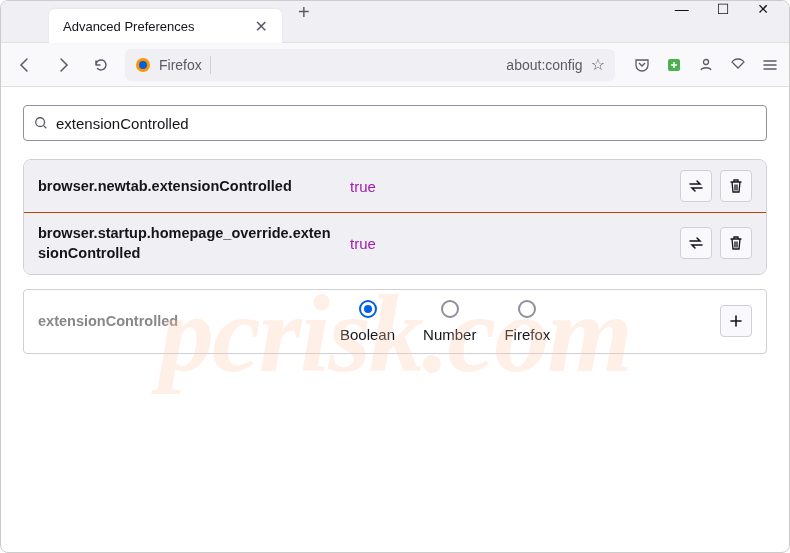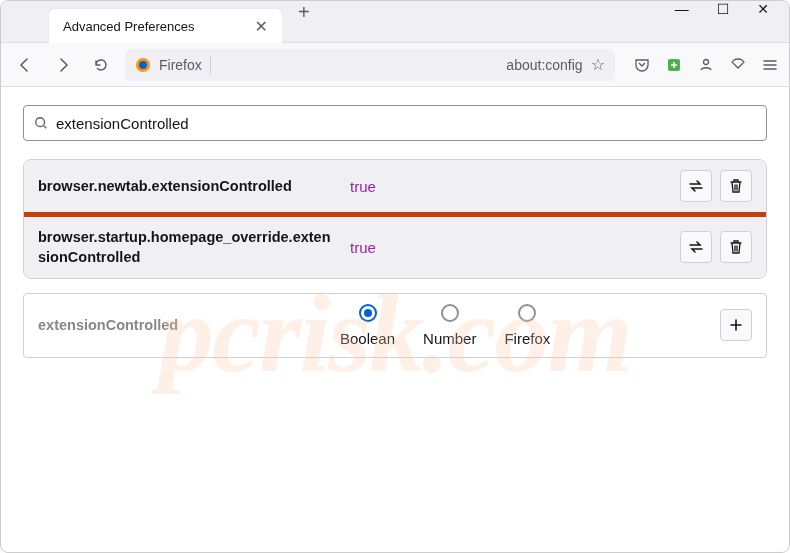--- a/index.html
+++ b/index.html
@@ -31,21 +31,21 @@
 .search-row { display: flex; align-items: center; gap: 20px; margin-bottom: 18px; }
 .search-box { flex: 1; height: 36px; border: 1px solid #8f8f9d; border-radius: 4px; display: flex; align-items: center; padding: 0 10px; gap: 8px; }
 .search-icon { color: #5b5b66; }
 .search-input { border: none; outline: none; font-size: 15px; color: #15141a; flex: 1; background: transparent; }
 .chk-row { display: flex; align-items: center; gap: 8px; }
 .checkbox { width: 16px; height: 16px; border: 1px solid #8f8f9d; border-radius: 2px; cursor: pointer; }
 .chk-label { font-size: 15px; color: #15141a; }
 
 .table { border: 1px solid #cfcfd8; border-radius: 8px; margin-bottom: 14px; overflow: hidden; }
 .row { display: flex; align-items: center; padding: 10px 14px; gap: 12px; background: #f0f0f4; }
-.row + .row { border-top: 5px solid #c2410c; }
+.row + .row { border-top: 1px solid #c2410c; }
 .pref-name { font-size: 14.5px; font-weight: 600; color: #15141a; width: 300px; word-break: break-word; line-height: 1.4; }
 .pref-val { font-size: 15px; font-weight: 400; color: #a21caf; flex: 1; }
 .row-actions { display: flex; gap: 8px; }
 .action-btn { width: 32px; height: 32px; border: 1px solid #cfcfd8; border-radius: 4px; background: #f9f9fb; display: flex; align-items: center; justify-content: center; cursor: pointer; color: #15141a; }
 
 .new-pref { border: 1px solid #cfcfd8; border-radius: 4px; display: flex; align-items: center; padding: 10px 14px; gap: 12px; }
 .np-name { font-size: 14.5px; font-weight: 600; color: #888; width: 290px; }
 .radios { display: flex; gap: 28px; align-items: center; flex: 1; }
 .radio-group { display: flex; align-items: center; gap: 8px; cursor: pointer; flex-direction: column; }
 .radio { width: 18px; height: 18px; border: 2px solid #8f8f9d; border-radius: 50%; position: relative; }

